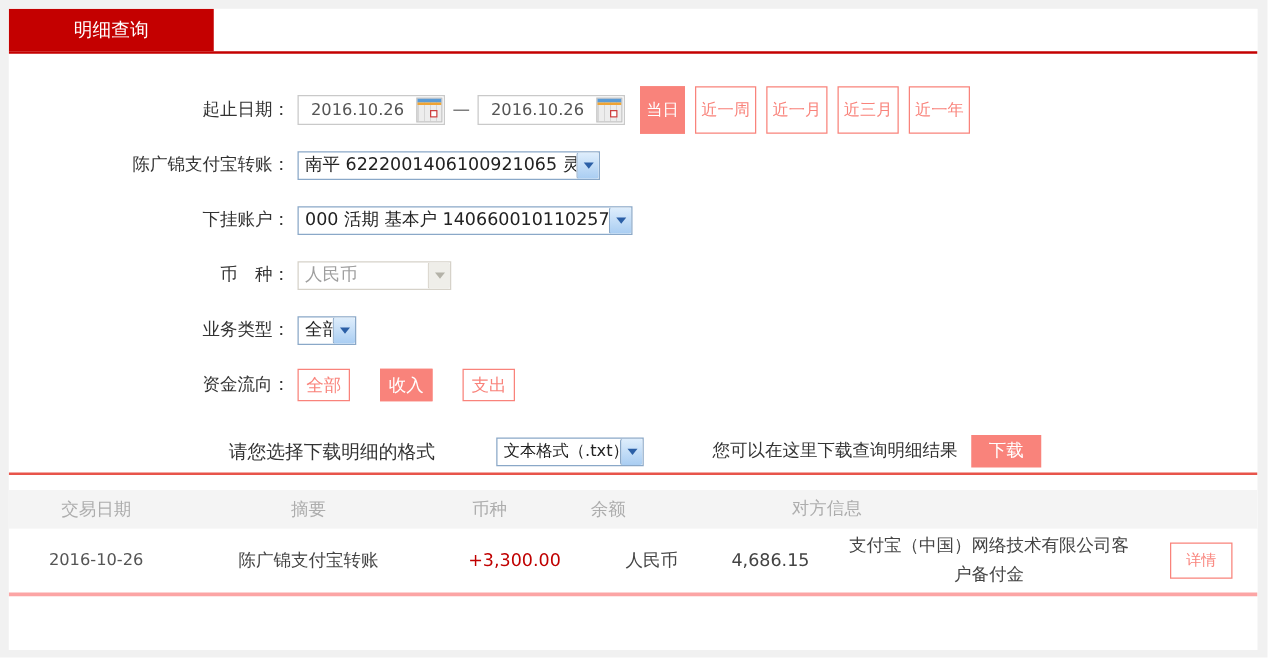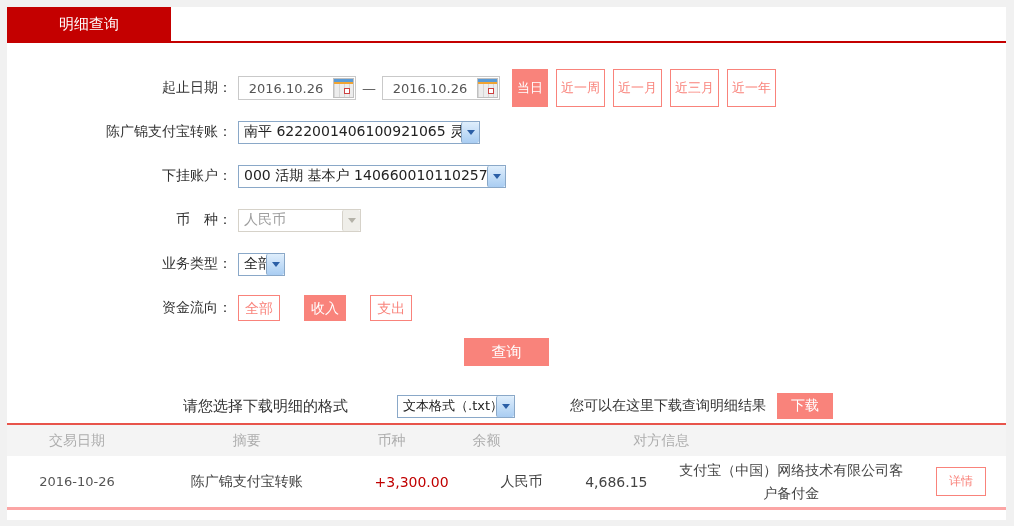--- a/index.html
+++ b/index.html
@@ -64,21 +64,21 @@
 
   
   .drow{display:flex;align-items:center;height:26px;margin-top:27px;padding-left:176px;}
   .dl-label{width:214px;font-size:15px;color:#333;flex:none;}
   .dl-hint{margin-left:55px;font-size:14px;color:#333;}
   .dl-btn{width:56px;height:26px;margin-left:11px;background:#f9837b;color:#fff;border:none;
        font-size:14px;cursor:pointer;font-family:Liberation Serif, serif;}
   .form-bottom{border-bottom:2px solid #e8544b;padding-bottom:4px;}
 
   
-  .tbl{}
+  .tbl{margin-top:12px;}
   .thead{display:flex;align-items:center;height:31px;background:#f4f4f4;color:#adadad;font-size:14px;}
   .trow{display:flex;align-items:center;height:51px;background:#fff;border-bottom:3px solid #fca5a5;
         font-size:14px;color:#444;}
   .c1{width:14%;text-align:center;}
   .c2{width:20%;text-align:center;}
   .c3{width:13%;text-align:center;}
   .c4{width:9%;text-align:center;}
   .c5{width:10%;text-align:center;}
   .c6{width:25%;text-align:center;line-height:1.6;padding:0 8px;box-sizing:border-box;}
   .c7{width:9%;text-align:center;}
@@ -155,21 +155,20 @@
 
       <div class="frow" style="margin-bottom:0;">
         <span class="flabel">资金流向：</span>
         <span class="ctrl-gap">
           <button class="fbtn">全部</button>
           <button class="fbtn active">收入</button>
           <button class="fbtn">支出</button>
         </span>
       </div>
 
-      <button class="query-btn">查询</button>
 
       <div class="drow">
         <span class="dl-label">请您选择下载明细的格式</span>
         <span class="sel sel-fmt">
           <span class="txt">文本格式（.txt）</span>
           <span class="arrow"></span>
         </span>
         <span class="dl-hint">您可以在这里下载查询明细结果</span>
         <button class="dl-btn">下载</button>
       </div>

